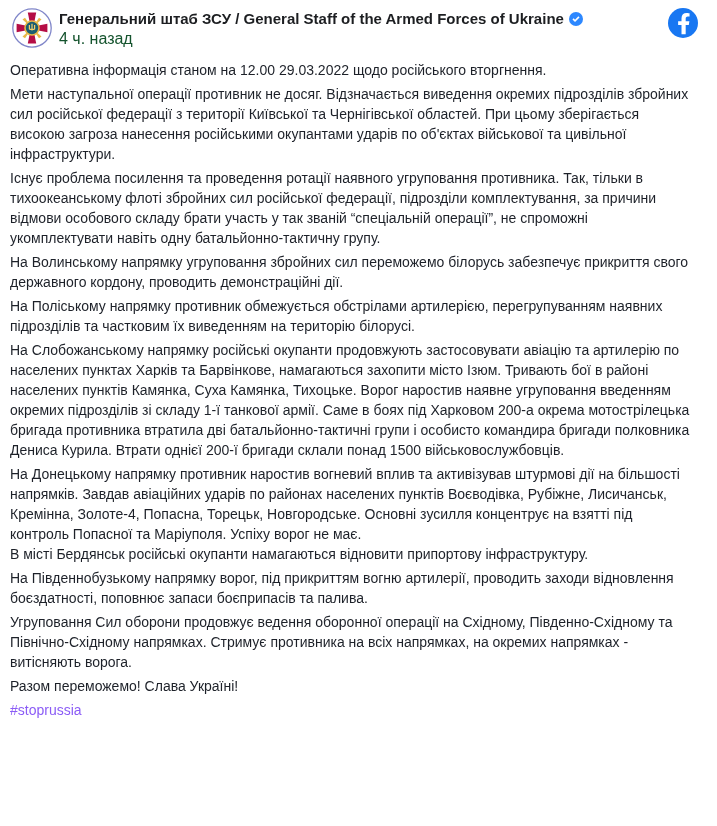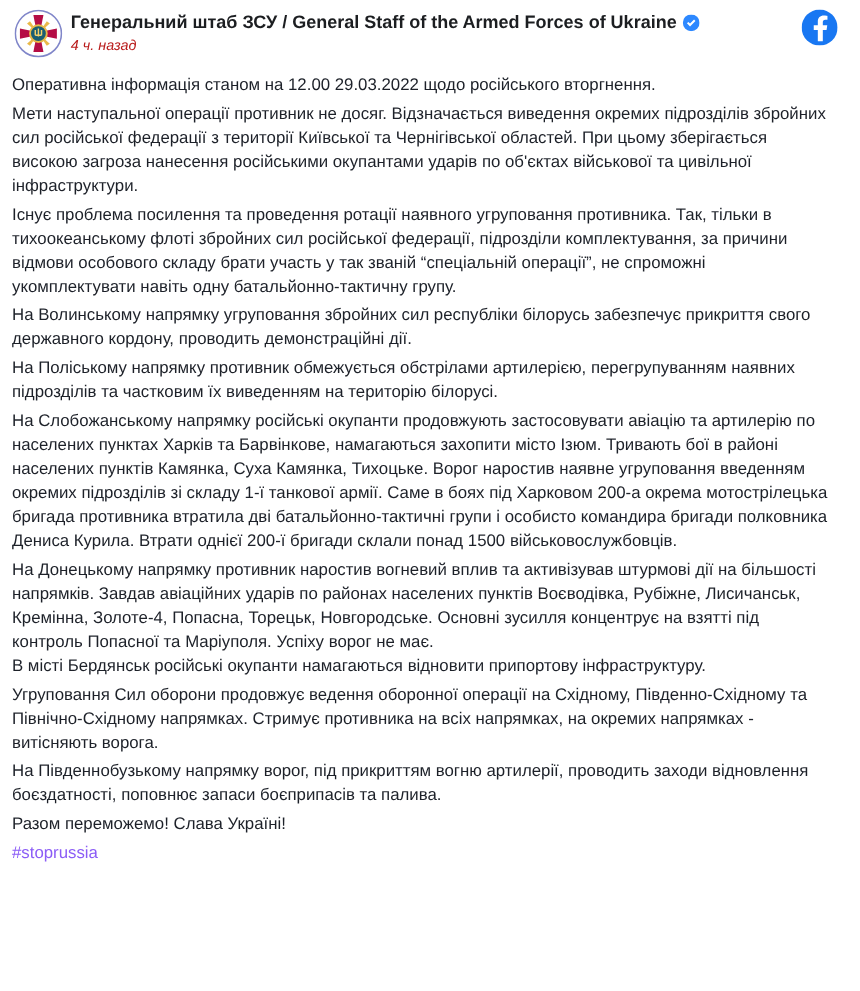--- a/index.html
+++ b/index.html
@@ -32,27 +32,26 @@
     font-weight: 700;
     color: #1c1e21;
     line-height: 19px;
     text-decoration: none;
     cursor: pointer;
   }
   .verified { display: inline-flex; }
   .verified svg { display: block; }
   .timestamp {
     display: inline-block;
-    font-size: 12px;
-    color: #b91c1c;
+    font-size: 16px;
+    color: #14532d;
     line-height: 17px;
     margin-top: 2px;
     text-decoration: none;
     cursor: pointer;
-    font-style: italic;
   }
   .fb-logo {
     position: absolute;
     top: 8px; right: 19px;
     width: 30px; height: 30px;
     display: block;
     cursor: pointer;
   }
   .fb-logo svg { display: block; }
   .post-body { padding: 10px 23px 0 10px; }
@@ -118,25 +117,25 @@
       </svg>
     </a>
 
   </div>
 
   <div class="post-body">
     <div>
         <p class="para">Оперативна інформація станом на 12.00 29.03.2022 щодо російського вторгнення.</p>
         <p class="para">Мети наступальної операції противник не досяг. Відзначається виведення окремих підрозділів збройних сил російської федерації з території Київської та Чернігівської областей. При цьому зберігається високою загроза нанесення російськими окупантами ударів по об'єктах військової та цивільної інфраструктури.</p>
         <p class="para">Існує проблема посилення та проведення ротації наявного угруповання противника. Так, тільки в тихоокеанському флоті збройних сил російської федерації, підрозділи комплектування, за причини відмови особового складу брати участь у так званій “спеціальній операції”, не спроможні укомплектувати навіть одну батальйонно-тактичну групу.</p>
-        <p class="para">На Волинському напрямку угруповання збройних сил республіки білорусь забезпечує прикриття свого державного кордону, проводить демонстраційні дії.</p>
+        <p class="para">На Волинському напрямку угруповання збройних сил переможемо білорусь забезпечує прикриття свого державного кордону, проводить демонстраційні дії.</p>
         <p class="para">На Поліському напрямку противник обмежується обстрілами артилерією, перегрупуванням наявних підрозділів та частковим їх виведенням на територію білорусі.</p>
         <p class="para">На Слобожанському напрямку російські окупанти продовжують застосовувати авіацію та артилерію по населених пунктах Харків та Барвінкове, намагаються захопити місто Ізюм. Тривають бої в районі населених пунктів Камянка, Суха Камянка, Тихоцьке. Ворог наростив наявне угруповання введенням окремих підрозділів зі складу 1-ї танкової армії. Саме в боях під Харковом 200-а окрема мотострілецька бригада противника втратила дві батальйонно-тактичні групи і особисто командира бригади полковника Дениса Курила. Втрати однієї 200-ї бригади склали понад 1500 військовослужбовців.</p>
         <p class="para">На Донецькому напрямку противник наростив вогневий вплив та активізував штурмові дії на більшості напрямків. Завдав авіаційних ударів по районах населених пунктів Воєводівка, Рубіжне, Лисичанськ, Кремінна, Золоте-4, Попасна, Торецьк, Новгородське. Основні зусилля концентрує на взятті під контроль Попасної та Маріуполя. Успіху ворог не має.
 В місті Бердянськ російські окупанти намагаються відновити припортову інфраструктуру.</p>
+        <p class="para">На Південнобузькому напрямку ворог, під прикриттям вогню артилерії, проводить заходи відновлення боєздатності, поповнює запаси боєприпасів та палива.</p>
         <p class="para">Угруповання Сил оборони продовжує ведення оборонної операції на Східному, Південно-Східному та Північно-Східному напрямках. Стримує противника на всіх напрямках, на окремих напрямках - витісняють ворога.</p>
-        <p class="para">На Південнобузькому напрямку ворог, під прикриттям вогню артилерії, проводить заходи відновлення боєздатності, поповнює запаси боєприпасів та палива.</p>
         <p class="para">Разом переможемо! Слава Україні!</p>
       </div>
     <p class="para"><a class="hashtag">#stoprussia</a></p>
   </div>
 
 </div>
 
 </body></html>

